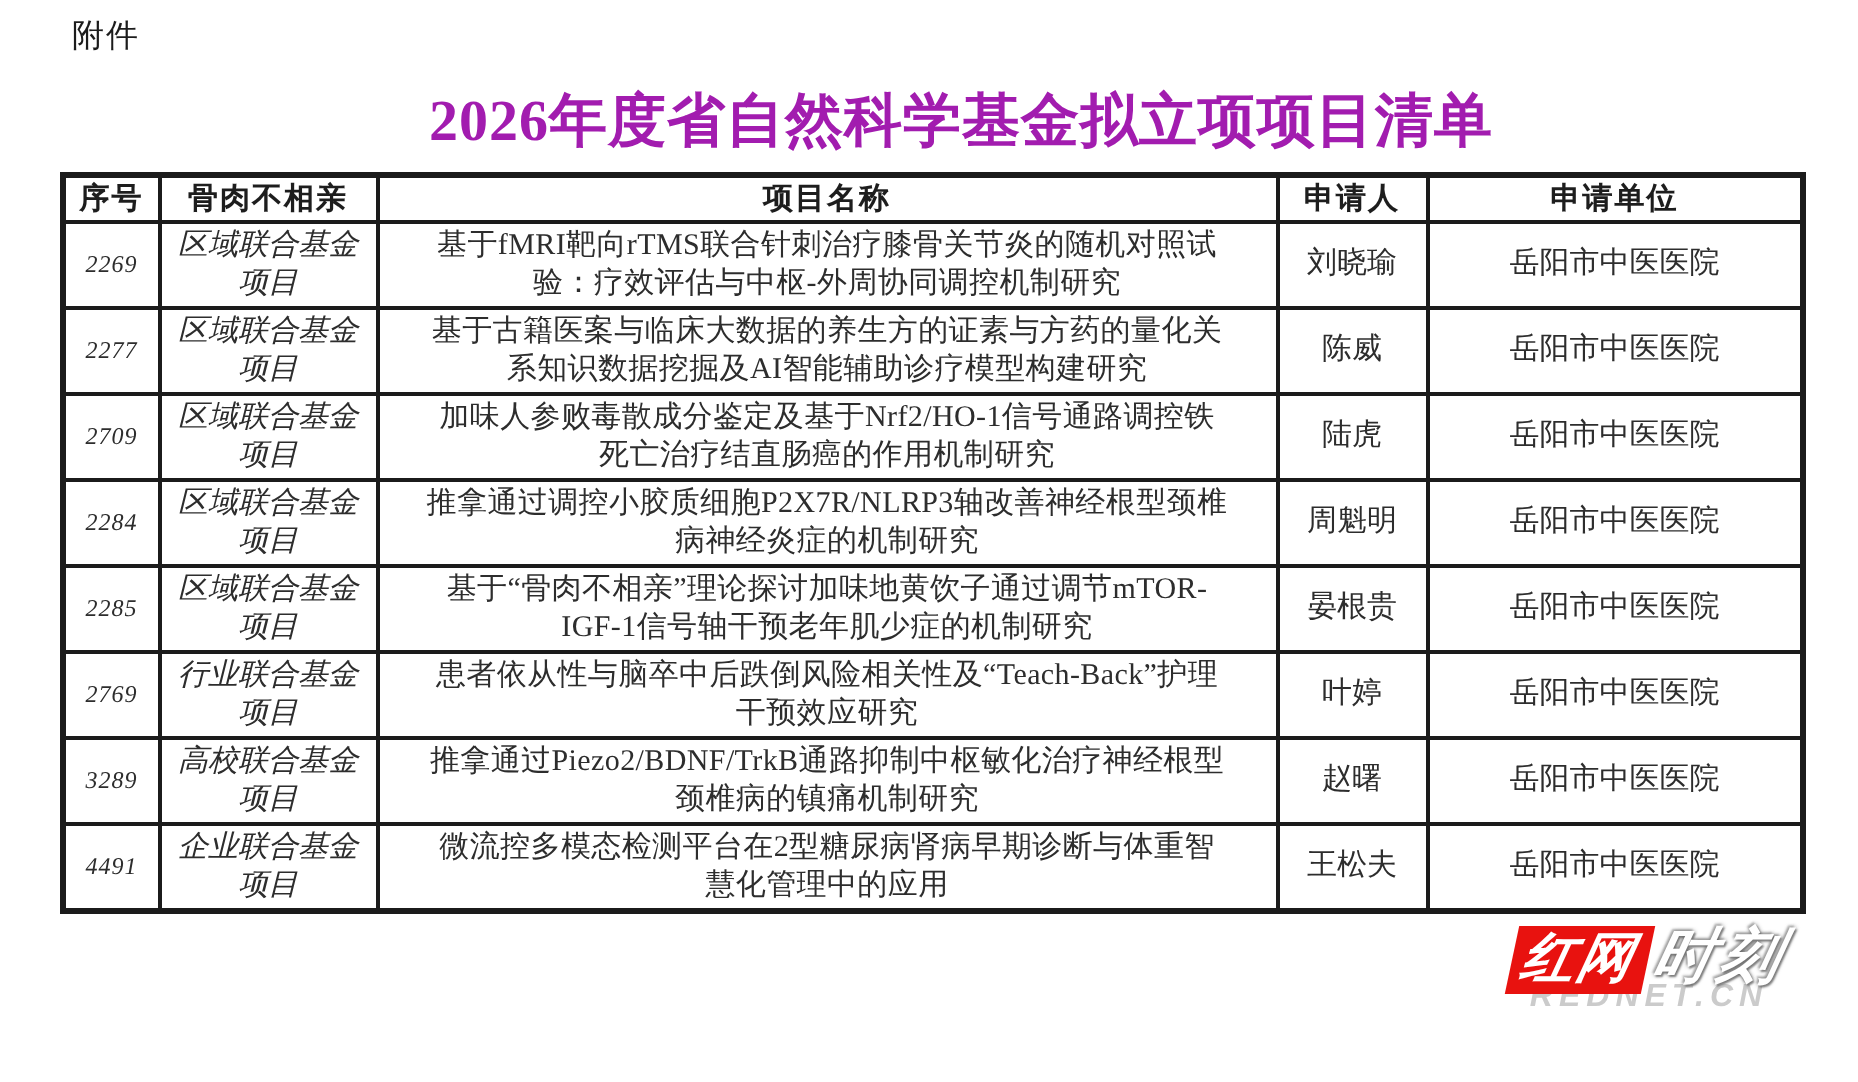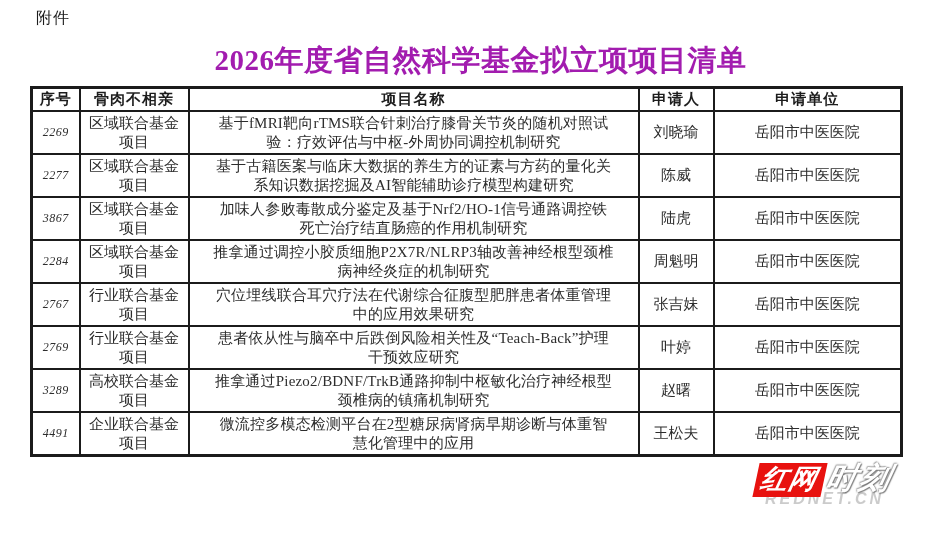--- a/index.html
+++ b/index.html
@@ -29,21 +29,21 @@
     text-align:center;vertical-align:middle;
     padding:1px 4px;overflow:hidden;
   }
   .grant-table th{
     height:18px;font-size:15px;font-weight:bold;color:#1d1d1d;
     letter-spacing:1px;
     margin-top:24px;
   }
   .grant-table td{height:39px;font-size:15px;line-height:19px;color:#2d2d2d;}
   td.c-id{font-size:12px;letter-spacing:0.5px;font-style:italic;}
-  td.c-type{padding:1px 4px;}
+  td.c-type{padding:1px 4px;font-style:italic;}
   td.c-name{padding:1px 23px;letter-spacing:0.2px;font-family:Liberation Serif, serif;}
   
   .watermark{
     position:absolute;left:756px;top:463px;z-index:6;
     font-family:"Liberation Sans","DejaVu Sans",sans-serif;
     pointer-events:none;
   }
   .wm-line{white-space:nowrap;}
   .wm-red{
     display:inline-block;
@@ -104,38 +104,38 @@
       <td class="c-org">岳阳市中医医院</td>
     </tr>
     <tr>
       <td class="c-id">2277</td>
       <td class="c-type">区域联合基金项目</td>
       <td class="c-name">基于古籍医案与临床大数据的养生方的证素与方药的量化关系知识数据挖掘及AI智能辅助诊疗模型构建研究</td>
       <td class="c-app">陈威</td>
       <td class="c-org">岳阳市中医医院</td>
     </tr>
     <tr>
-      <td class="c-id">3867</td>
+      <td class="c-id">2709</td>
       <td class="c-type">区域联合基金项目</td>
       <td class="c-name">加味人参败毒散成分鉴定及基于Nrf2/HO-1信号通路调控铁死亡治疗结直肠癌的作用机制研究</td>
       <td class="c-app">陆虎</td>
       <td class="c-org">岳阳市中医医院</td>
     </tr>
     <tr>
       <td class="c-id">2284</td>
       <td class="c-type">区域联合基金项目</td>
       <td class="c-name">推拿通过调控小胶质细胞P2X7R/NLRP3轴改善神经根型颈椎病神经炎症的机制研究</td>
       <td class="c-app">周魁明</td>
       <td class="c-org">岳阳市中医医院</td>
     </tr>
     <tr>
-      <td class="c-id">2767</td>
-      <td class="c-type">行业联合基金项目</td>
-      <td class="c-name">穴位埋线联合耳穴疗法在代谢综合征腹型肥胖患者体重管理中的应用效果研究</td>
-      <td class="c-app">张吉妹</td>
+      <td class="c-id">2285</td>
+      <td class="c-type">区域联合基金项目</td>
+      <td class="c-name">基于“骨肉不相亲”理论探讨加味地黄饮子通过调节mTOR-IGF-1信号轴干预老年肌少症的机制研究</td>
+      <td class="c-app">晏根贵</td>
       <td class="c-org">岳阳市中医医院</td>
     </tr>
     <tr>
       <td class="c-id">2769</td>
       <td class="c-type">行业联合基金项目</td>
       <td class="c-name">患者依从性与脑卒中后跌倒风险相关性及“Teach-Back”护理干预效应研究</td>
       <td class="c-app">叶婷</td>
       <td class="c-org">岳阳市中医医院</td>
     </tr>
     <tr>

